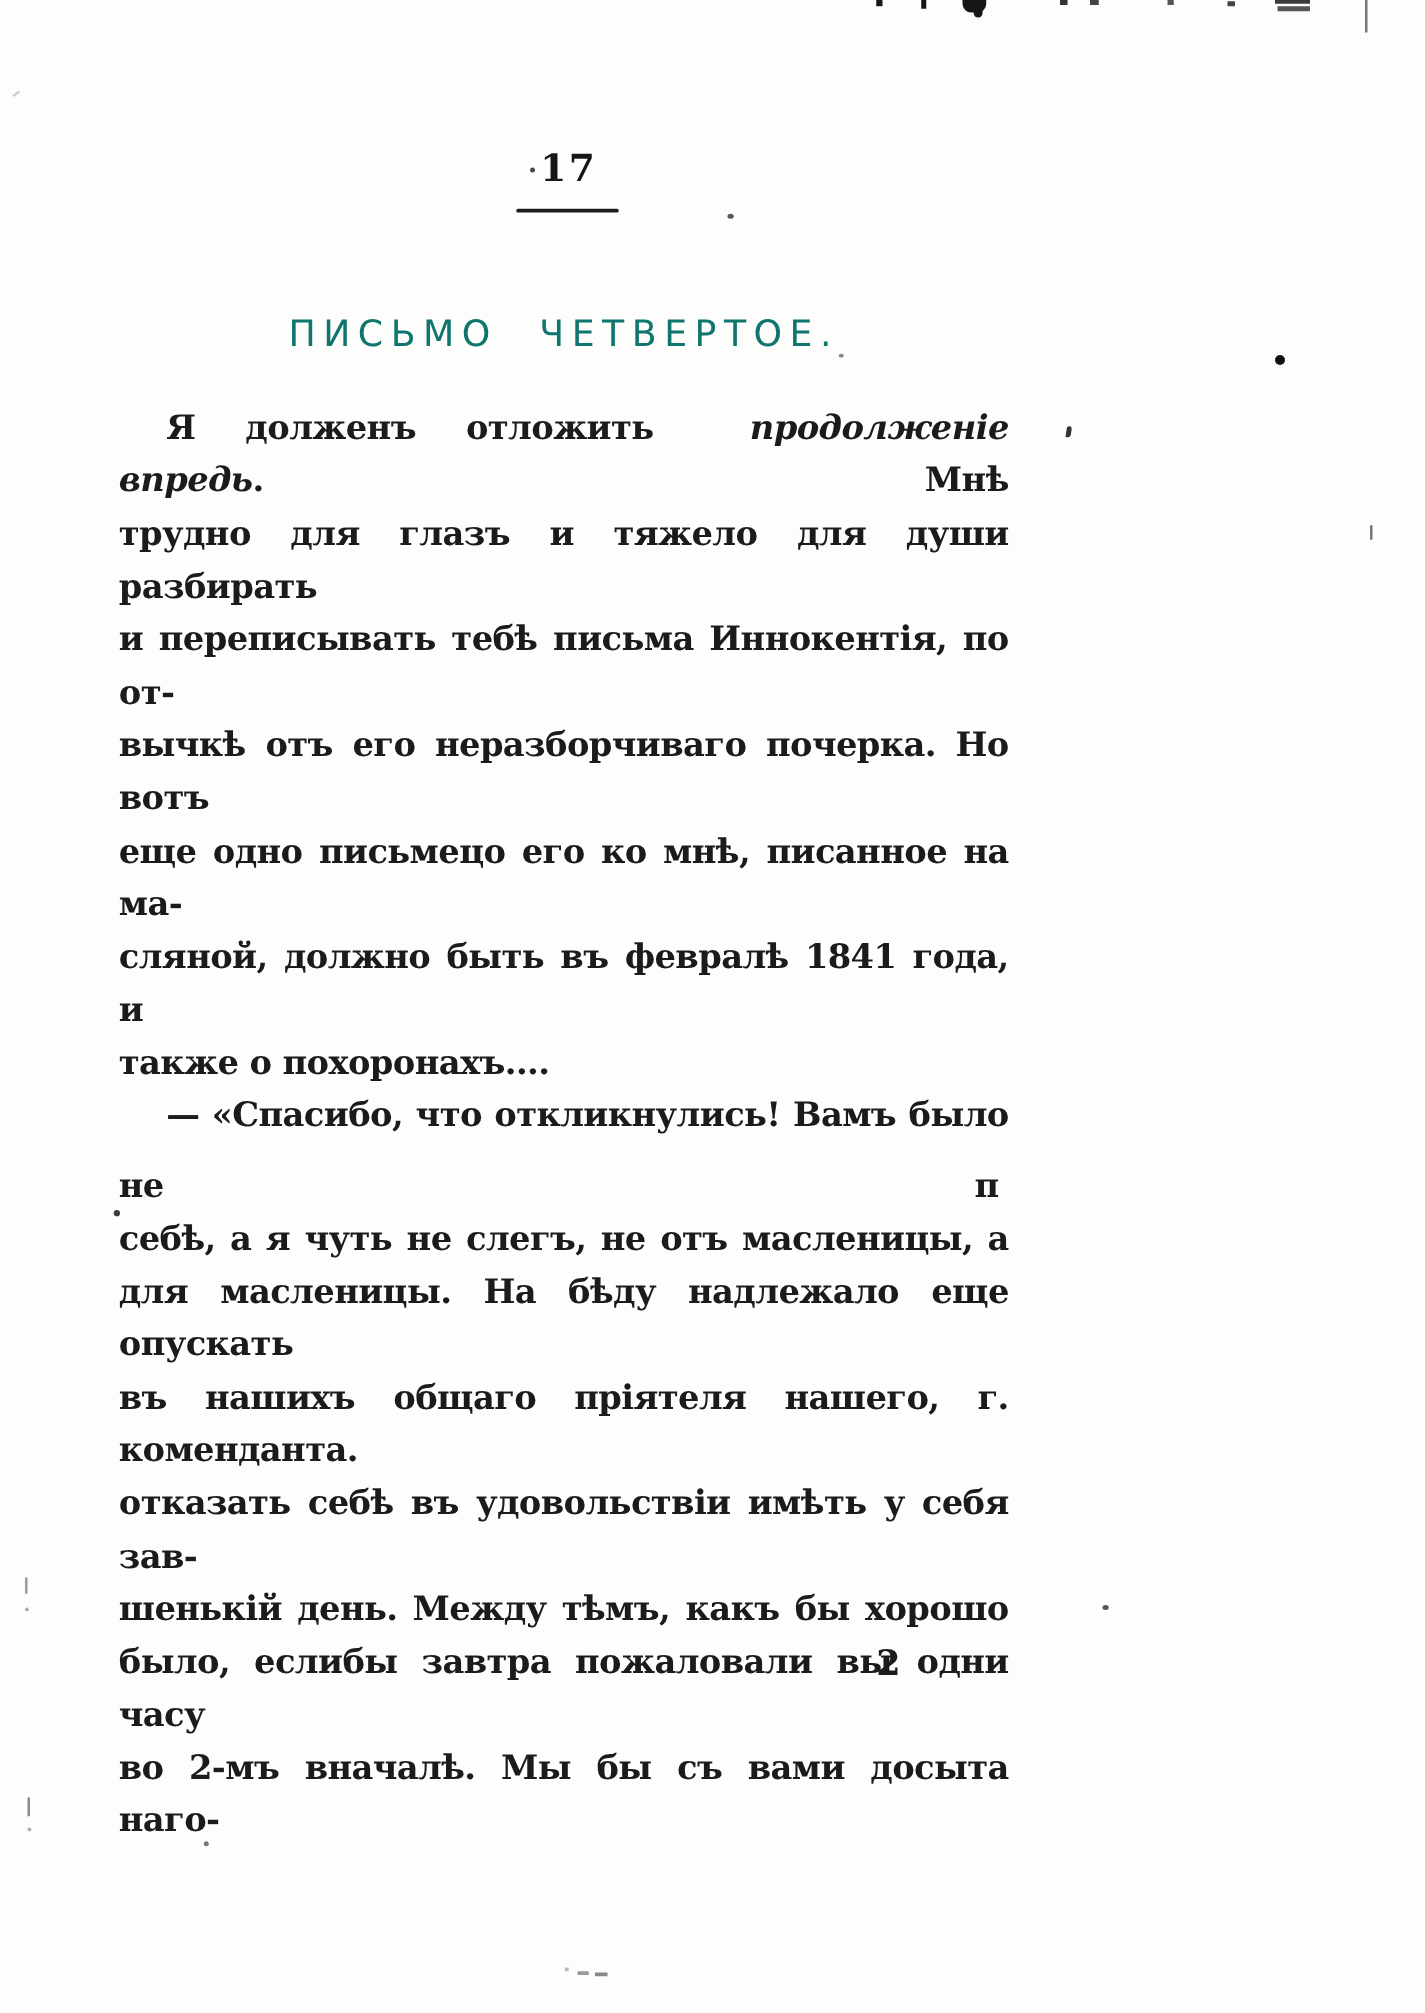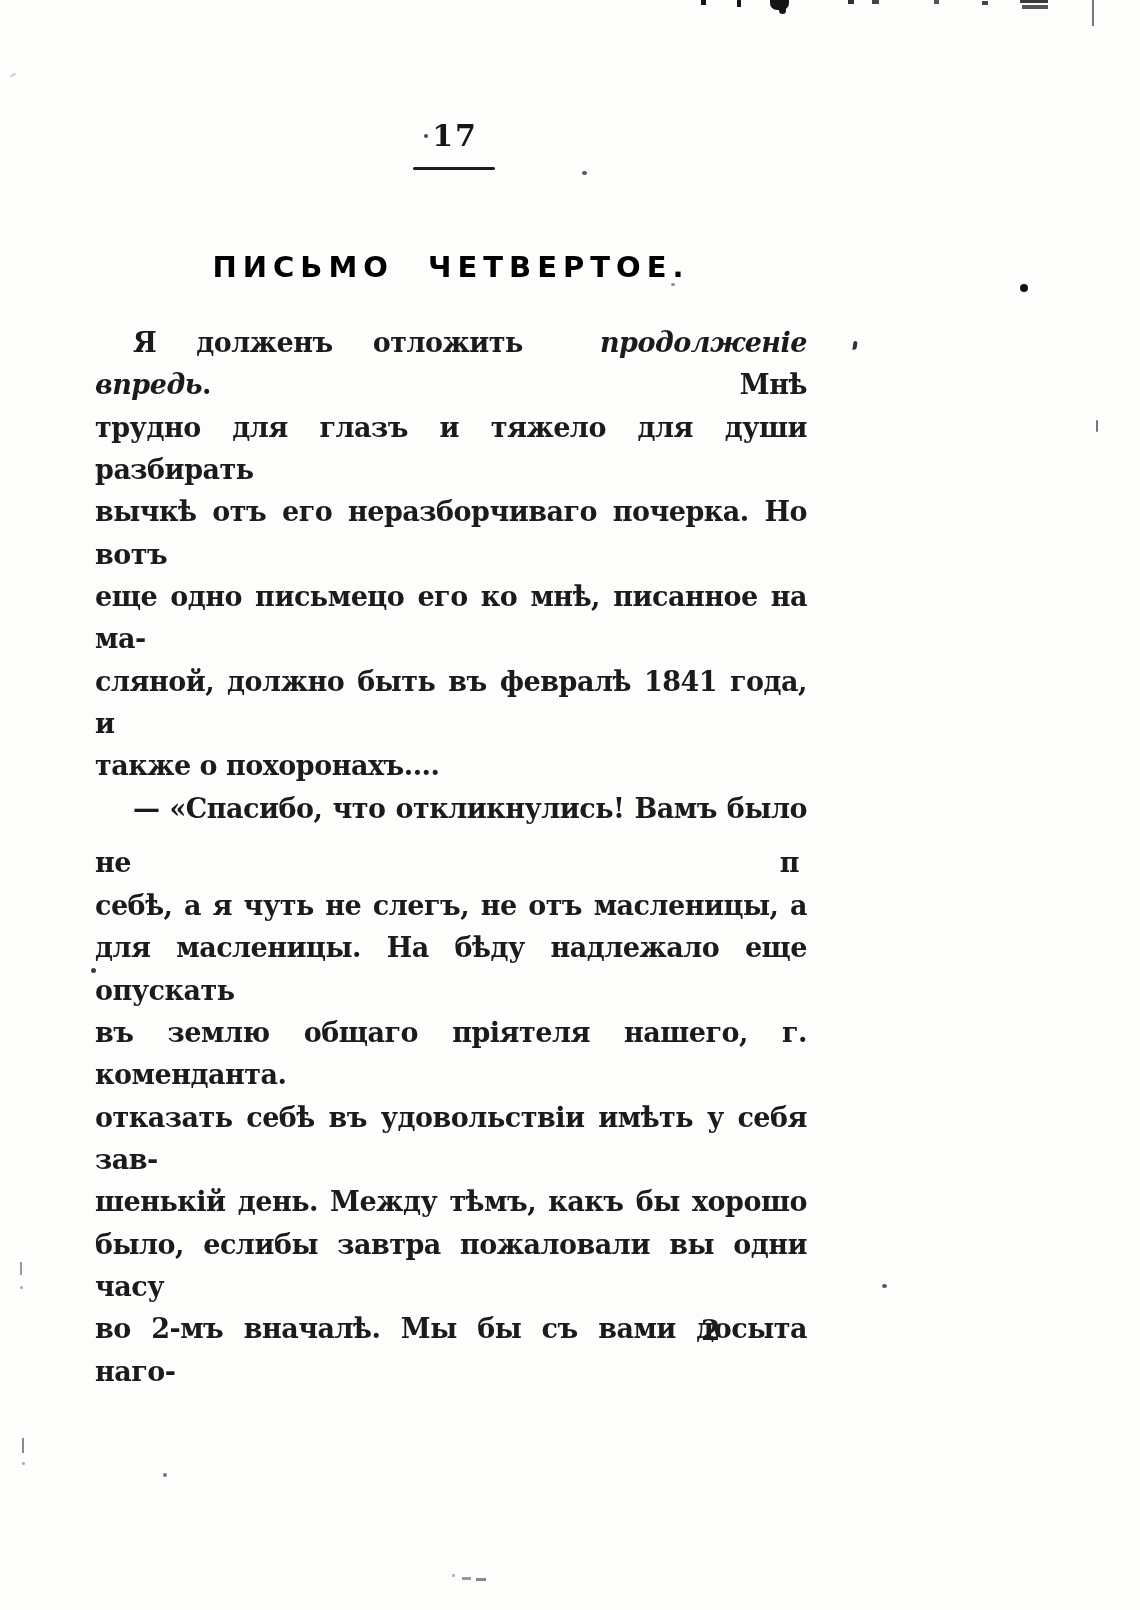--- a/index.html
+++ b/index.html
@@ -14,22 +14,22 @@
   
   .pagenum-wrap{position:absolute;top:118px;left:408px;width:94px;text-align:center;}
   .pagenum{font-size:30px;font-weight:bold;letter-spacing:2px;color:#161616;}
   .pagenum-rule{position:absolute;top:167px;left:413px;width:82px;height:3px;background:#1d1d1d;border-radius:2px;}
 
   
   .heading{
     position:absolute;top:250px;left:95px;width:712px;margin:0;
     text-align:center;
     font-family:"DejaVu Sans", sans-serif;
-    font-weight:bold;font-size:29px;letter-spacing:6px;word-spacing:18px;
-    color:#000000;
+    font-weight:normal;font-size:29px;letter-spacing:6px;word-spacing:18px;
+    color:#0f766e;
   }
 
   
   .body{
     position:absolute;top:322px;left:95px;width:712px;
     font-size:27px;font-weight:bold;letter-spacing:-0.5px;
     line-height:42.35px;color:#1b1b1b;
   }
   .line{text-align:justify;text-align-last:justify;white-space:normal;overflow:hidden;}
   .line.noj{text-align:left;text-align-last:left;}
@@ -82,28 +82,29 @@
   <div class="pagenum-wrap">
     <span class="pagenum">17</span>
   </div>
   <div class="pagenum-rule"></div>
 
   <h1 class="heading">ПИСЬМО ЧЕТВЕРТОЕ.</h1>
 
   <div class="body">
       <div class="line ind"><span>Я долженъ отложить </span><span class="it">продолженіе впредь</span><span>. Мнѣ</span></div>
       <div class="line"><span>трудно для глазъ и тяжело для души разбирать</span></div>
+      <div class="line"><span>и переписывать тебѣ письма Иннокентія, по от-</span></div>
       <div class="line"><span>вычкѣ отъ его неразборчиваго почерка. Но вотъ</span></div>
       <div class="line"><span>еще одно письмецо его ко мнѣ, писанное на ма-</span></div>
       <div class="line"><span>сляной, должно быть въ февралѣ 1841 года, и</span></div>
       <div class="line noj"><span>также о похоронахъ....</span></div>
       <div class="line ind"><span>— «Спасибо, что откликнулись! Вамъ было не п</span><span class="cut">о</span></div>
       <div class="line"><span>себѣ, а я чуть не слегъ, не отъ масленицы, а</span></div>
       <div class="line"><span>для масленицы. На бѣду надлежало еще опускать</span></div>
-      <div class="line"><span>въ землю общаго пріятеля нашего, г. коменданта.</span></div>
+      <div class="line"><span>въ нашихъ общаго пріятеля нашего, г. коменданта.</span></div>
       <div class="line"><span>отказать себѣ въ удовольствіи имѣть у себя зав-</span></div>
       <div class="line"><span>шенькій день. Между тѣмъ, какъ бы хорошо</span></div>
       <div class="line"><span>было, еслибы завтра пожаловали вы одни часу</span></div>
       <div class="line"><span>во 2-мъ вначалѣ. Мы бы съ вами досыта наго-</span></div>
     </div>
 
   <div class="sig">2</div>
 
 </div>
 

